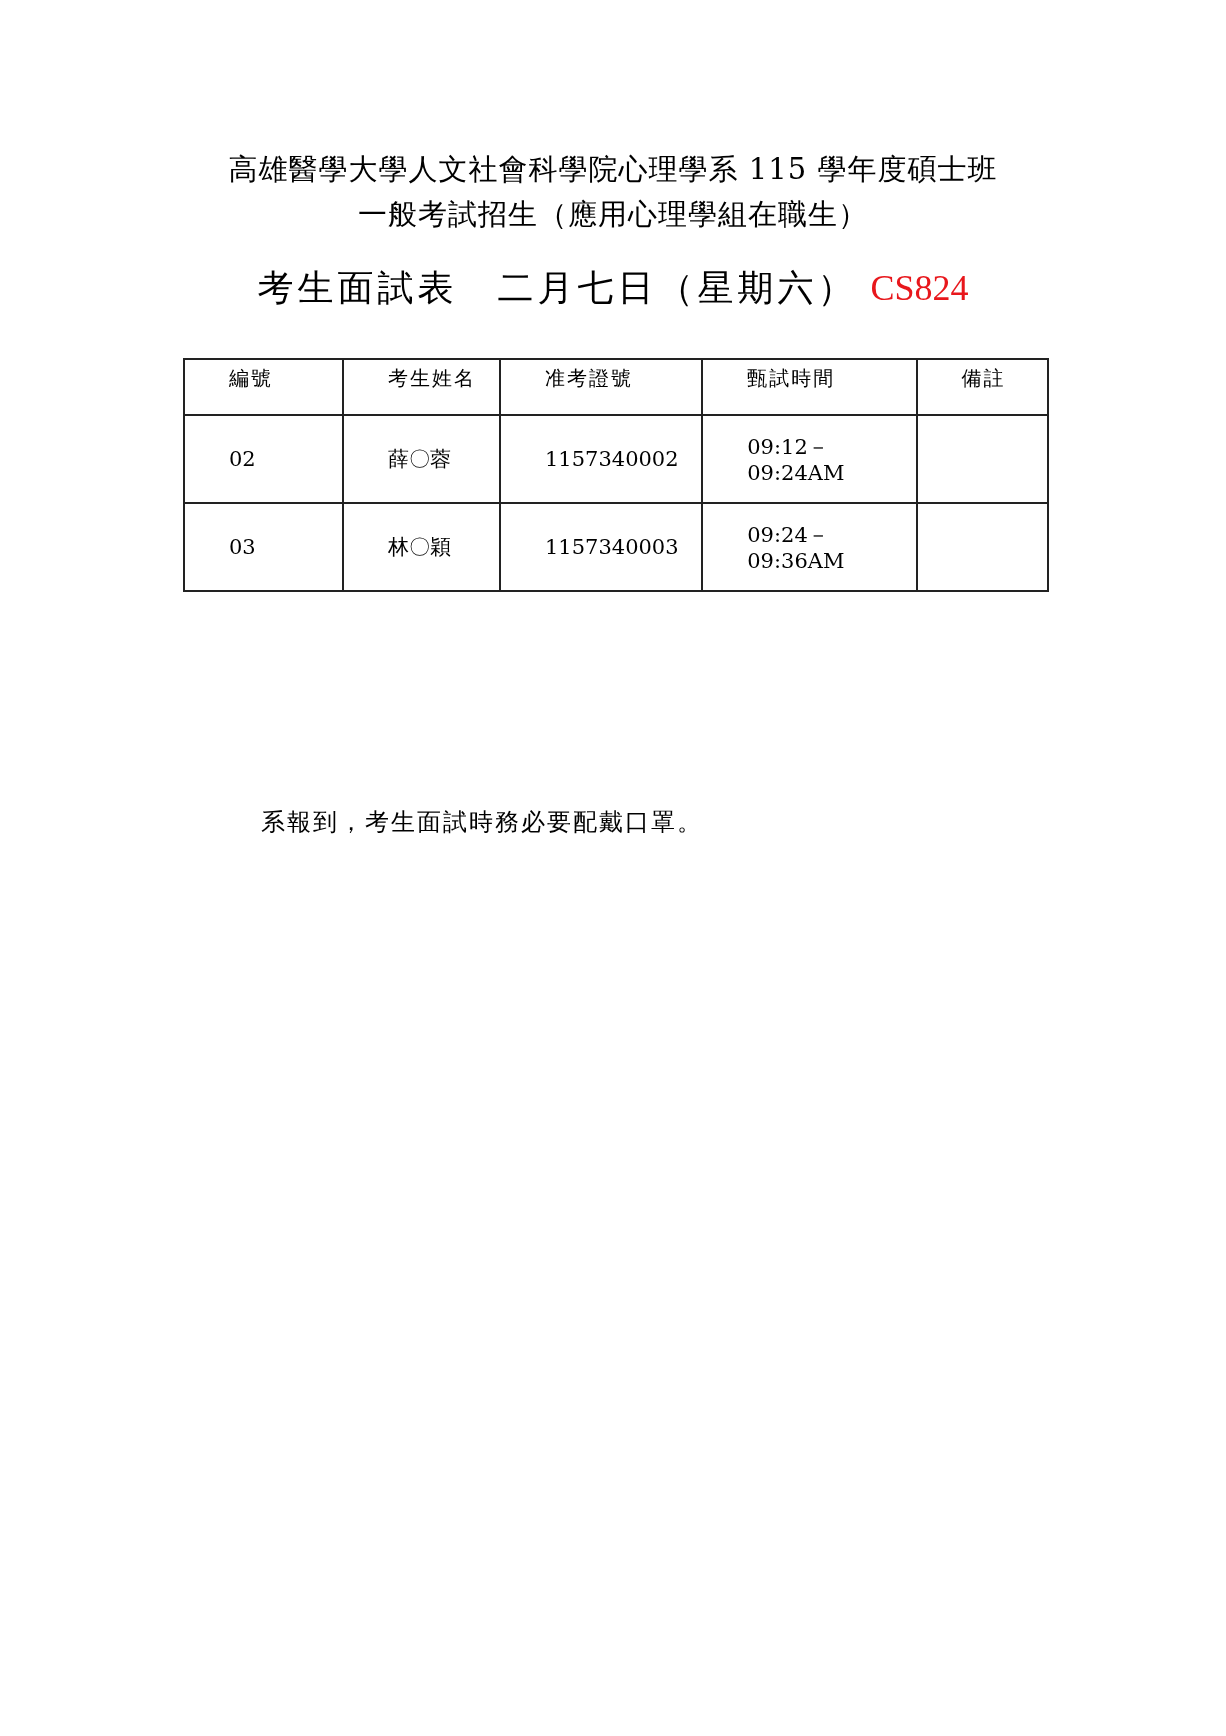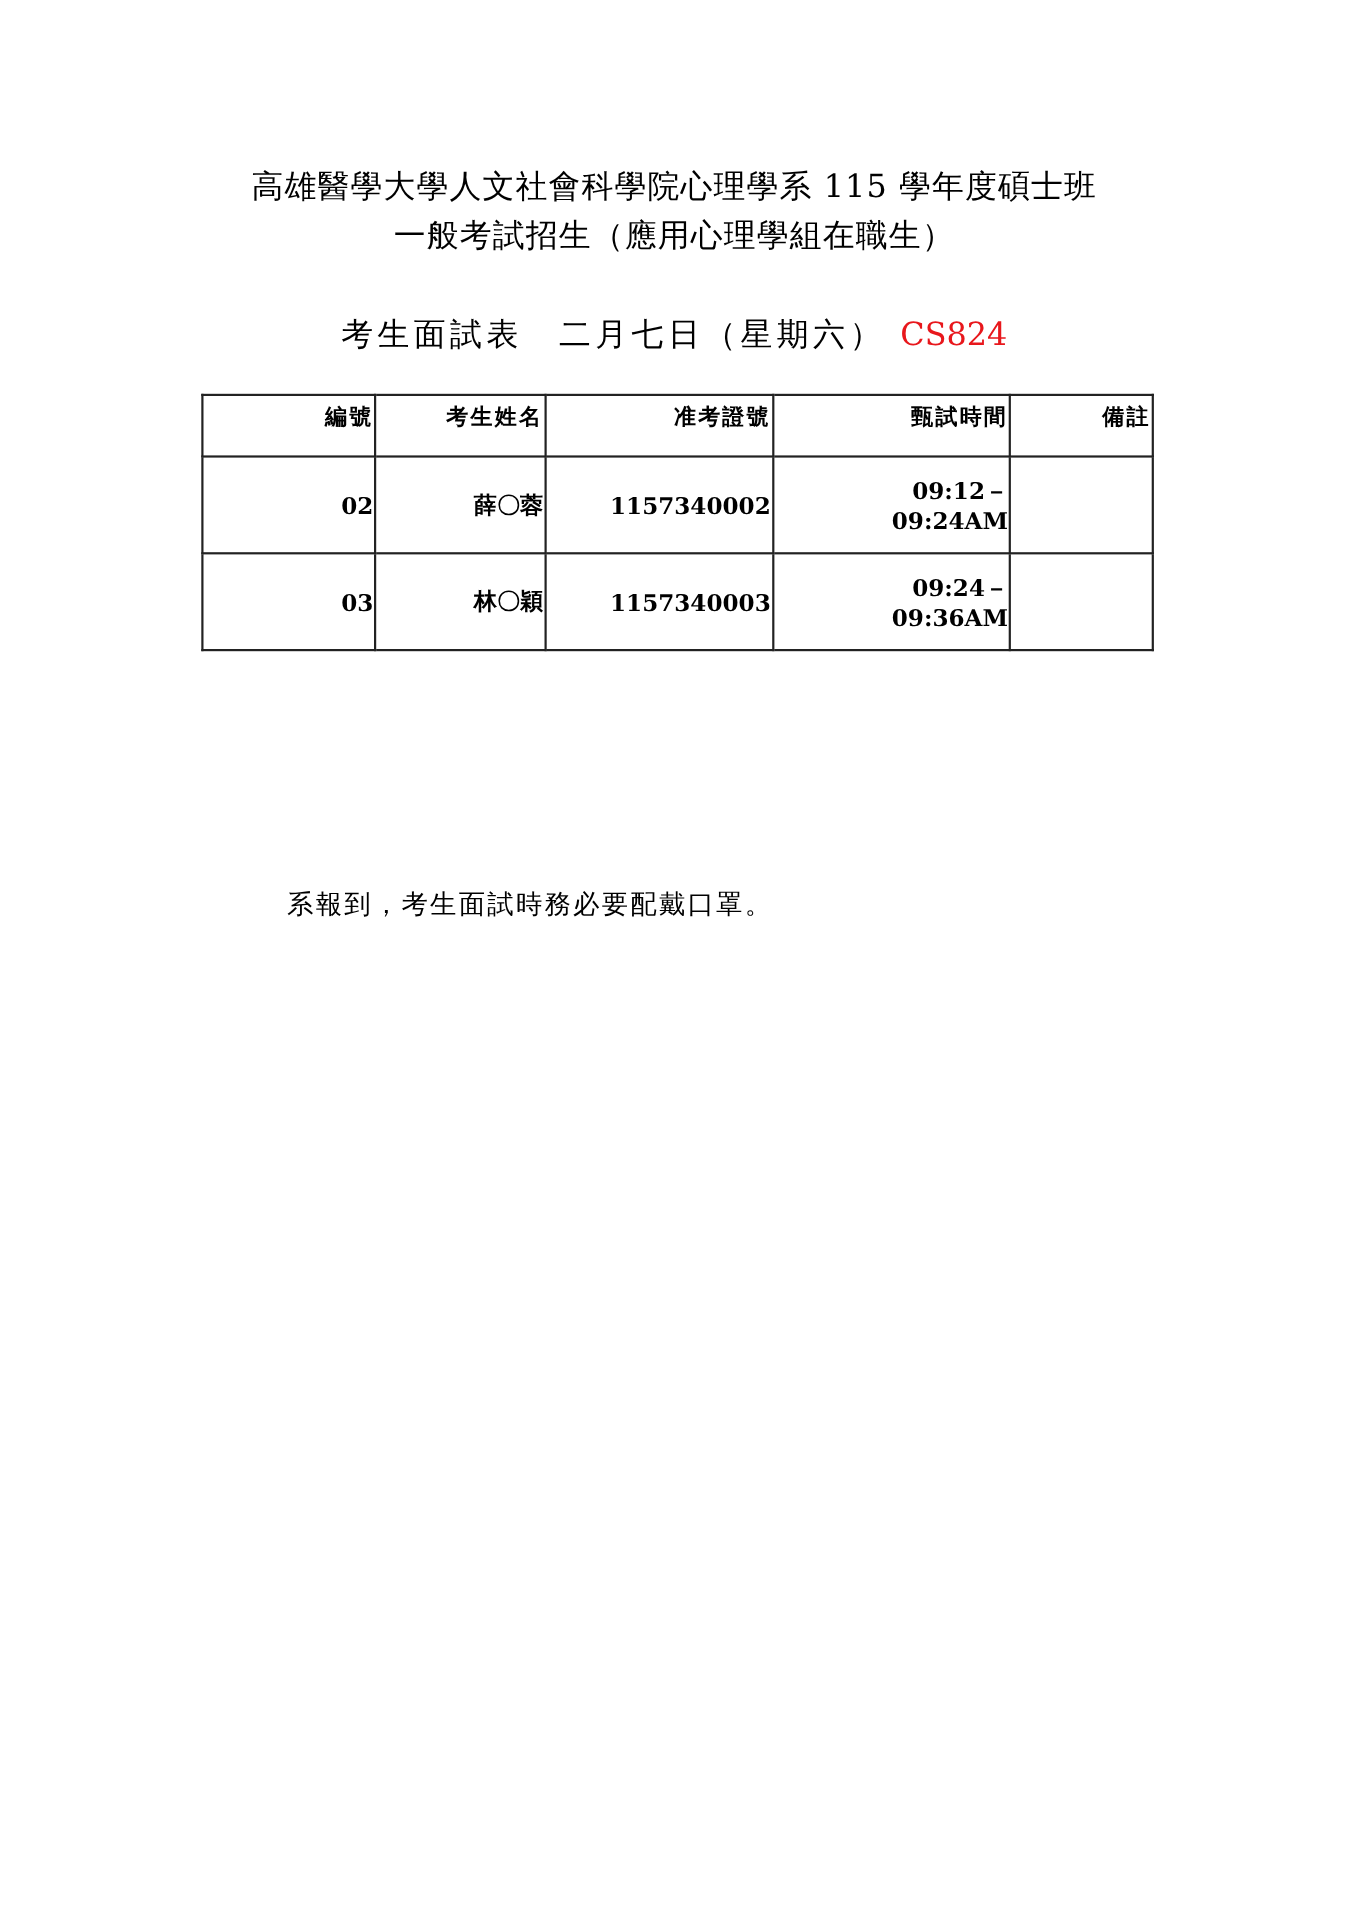--- a/index.html
+++ b/index.html
@@ -1,24 +1,24 @@
 <!DOCTYPE html>
 <html><head>
 <meta charset="utf-8">
 <style>
   html, body { margin: 0; padding: 0; background: #ffffff; }
   body { width: 1226px; height: 1736px; position: relative; overflow: hidden;
          font-family: "DejaVu Serif", "Liberation Serif", serif; color: #000; }
   .title { position: absolute; left: 0; width: 1226px; text-align: center; font-size: 29px; letter-spacing: 1px; }
   #t1 { top: 150px; }
   #t2 { top: 195px; }
-  #t3 { top: 285px; font-size: 29px; letter-spacing: 4px; }
+  #t3 { top: 264px; font-size: 36px; letter-spacing: 4px; font-family: Liberation Serif, serif; }
   .red { color: #e8171c; letter-spacing: 0; }
   table { position: absolute; left: 183px; top: 358px; width: 866px; border-collapse: collapse; }
-  td, th { border: 2px solid #222; text-align: right; font-weight: bold; font-size: 21px; padding-left: 44px; }
+  td, th { border: 2px solid #222; text-align: left; font-weight: normal; font-size: 21px; padding-left: 44px; }
   th { height: 48px; vertical-align: top; padding-top: 5px; font-size: 20px; letter-spacing: 2px; }
   tr.r1 td { height: 90px; }
   tr.r2 td, tr.r3 td { height: 84px; border-radius: 16px; }
   .c1 { width: 170px; } .c2 { width: 170px; } .c3 { width: 170px; } .c4 { width: 215px; } .c5 { width: 127px; }
   .notes { position: absolute; left: 185px; top: 790px; font-size: 24px; }
   .notes .head { letter-spacing: 8px; }
   .item { position: relative; left: 28px; margin-top: 16px; letter-spacing: 2px; }
   .item2 { margin-left: 48px; }
   u { text-decoration: underline; }
 </style>

